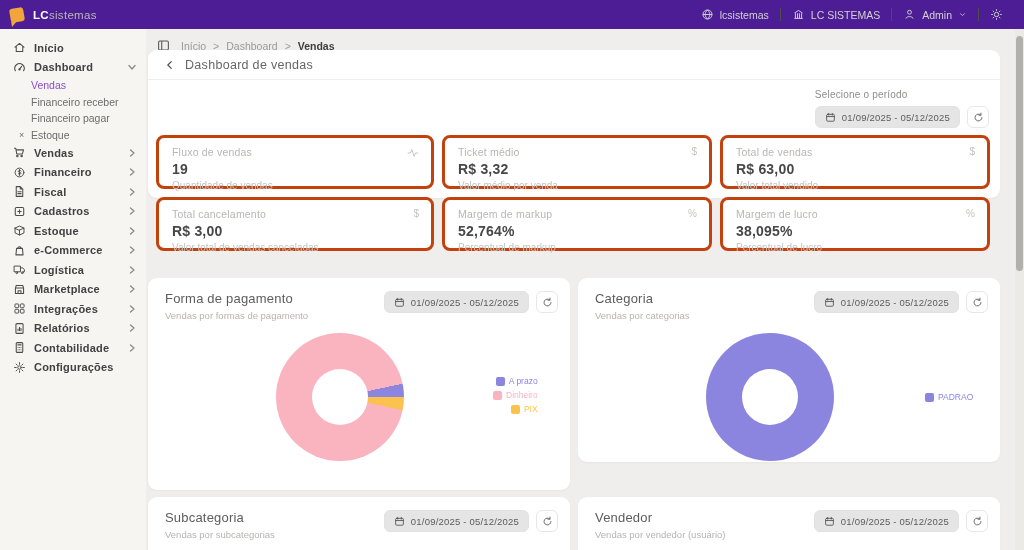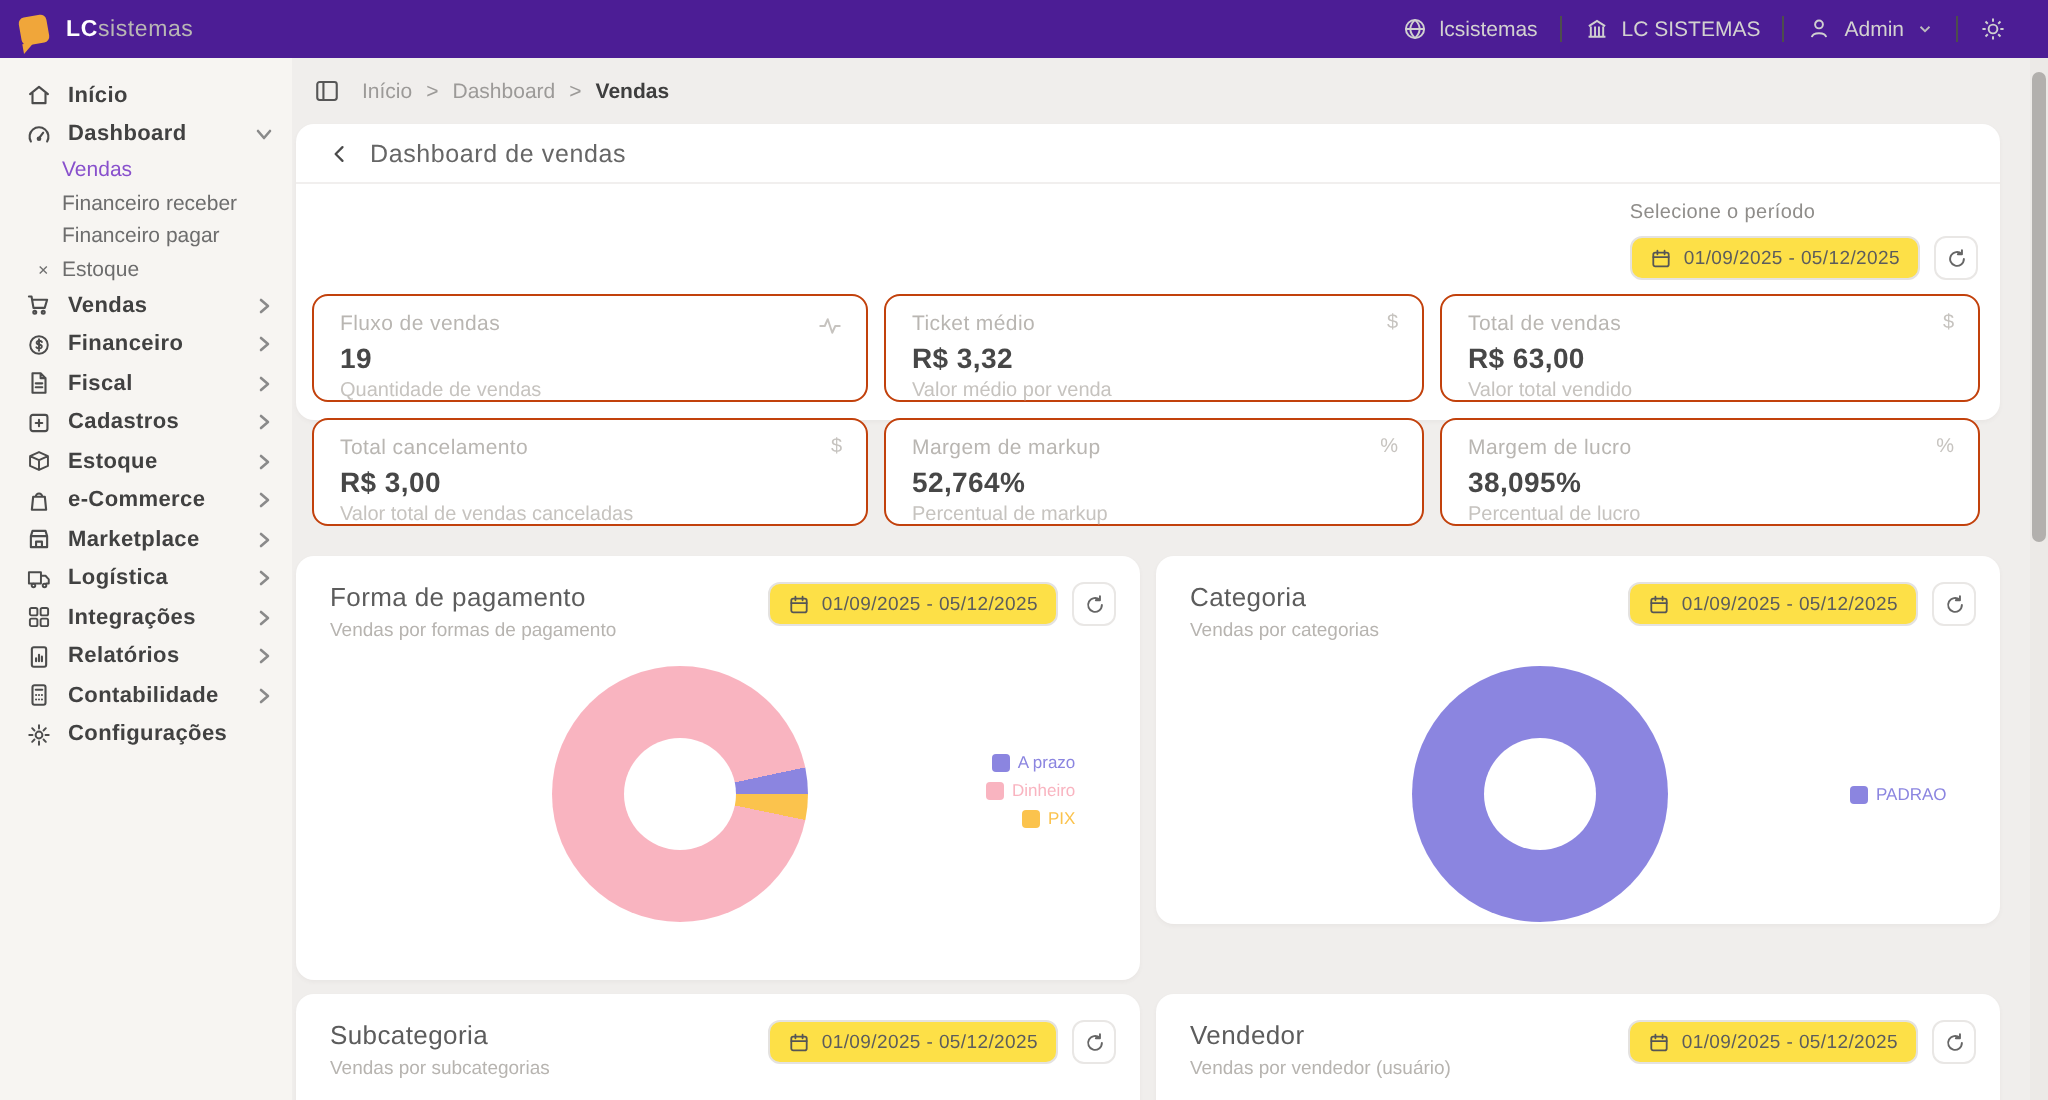--- a/index.html
+++ b/index.html
@@ -30,39 +30,39 @@
   .sb-sub .prefix { margin-left:-12px; width:12px; color:#707070; font-size:9px; }
 
   
   .content { position:absolute; top:29px; left:146px; right:0; bottom:0; background:#f0eeec; }
   .breadcrumb { position:absolute; top:10px; left:11px; display:flex; align-items:center; gap:7px; font-size:10.5px; color:#9c9a98; }
   .breadcrumb .crumb { cursor:pointer; }
   .breadcrumb .current { color:#3e3e3e; font-weight:700; }
   .bc-toggle { color:#565656; cursor:pointer; margin-right:4px; }
 
   .panel { position:absolute; background:#fff; border-radius:9px; box-shadow:0 1px 2px rgba(90,80,70,.05); }
-  .panel-main  { left:2px;  top:33px;  width:852px; height:148px; }
+  .panel-main  { left:2px;  top:21px;  width:852px; height:148px; }
   .panel-c1 { left:2px;   top:249px; width:422px; height:212px; }
   .panel-c2 { left:432px; top:249px; width:422px; height:184px; }
   .panel-c3 { left:2px;   top:468px; width:422px; height:130px; }
   .panel-c4 { left:432px; top:468px; width:422px; height:130px; }
 
   .pm-header { height:30px; display:flex; align-items:center; gap:10px; padding:0 17px; border-bottom:1px solid #f1efee; color:#666; font-size:12.5px; letter-spacing:.3px; }
   .back-btn { color:#4a4a4a; cursor:pointer; display:flex; }
 
   .period-wrap { position:absolute; top:39px; right:11px; }
   .period-label { font-size:10px; color:#8f8d8a; letter-spacing:.2px; margin-bottom:6px; }
   .period-row { display:flex; align-items:center; gap:7px; }
 
-  .date-input { display:flex; align-items:center; gap:6px; border:1px solid #e4e2e0; border-radius:6px; height:22px; padding:0 9px; font-size:9.5px; color:#5c5c5c; background:#fde047; cursor:pointer; white-space:nowrap; letter-spacing:.2px; }
+  .date-input { display:flex; align-items:center; gap:6px; border:1px solid #e4e2e0; border-radius:6px; height:22px; padding:0 9px; font-size:9.5px; color:#5c5c5c; background:#e5e5e5; cursor:pointer; white-space:nowrap; letter-spacing:.2px; }
   .date-input .cal { color:#555; }
   .icon-btn { width:22px; height:22px; border:1px solid #e9e7e5; border-radius:6px; display:flex; align-items:center; justify-content:center; color:#666; background:#fff; cursor:pointer; flex:0 0 auto; }
 
   .stat-grid { position:absolute; left:8px; top:85px; display:grid; grid-template-columns:278px 270px 270px; grid-auto-rows:54px; gap:8px; }
-  .card { border:1px solid #c2410c; border-radius:8px; background:#fff; padding:8px 13px; position:relative; }
+  .card { border:3px solid #c2410c; border-radius:8px; background:#fff; padding:8px 13px; position:relative; }
   .card-title { font-size:10.5px; color:#b9b6b2; letter-spacing:.2px; }
   .card-icon { position:absolute; top:9px; right:12px; color:#c6c3bf; font-size:10px; line-height:10px; }
   .card-value { font-size:14px; font-weight:700; color:#474747; margin-top:3px; letter-spacing:.2px; }
   .card-sub { font-size:10px; color:#c6c3bf; margin-top:3px; }
 
   .cp-header { display:flex; align-items:flex-start; justify-content:space-between; padding:13px 12px 0 17px; }
   .cp-title { font-size:13px; font-weight:400; color:#5c5c5c; letter-spacing:.2px; }
   .cp-sub { font-size:9.5px; color:#b7b4b0; margin-top:4px; }
   .cp-controls { display:flex; align-items:center; gap:7px; }
 
@@ -248,40 +248,40 @@
       </span>
     <span>e-Commerce</span>
     <span class="sb-chev">
         <svg width="8" height="8" viewBox="0 0 8 8" fill="none" stroke="currentColor" stroke-width="1.3" stroke-linecap="round" stroke-linejoin="round">
           <path d="M2.5 1 6 4 2.5 7"></path>
         </svg>
       </span>
   </div>
   <div class="sb-item">
     <span class="sb-ico">
-        <svg width="13" height="13" viewBox="0 0 16 16" fill="none" stroke="currentColor" stroke-width="1.3" stroke-linecap="round" stroke-linejoin="round">
-          <path d="M3 6.2h10V13H3z M3 6.2 4 3h8l1 3.2 M6.2 13V9.6h3.6V13"></path>
-        </svg>
-      </span>
-    <span>Marketplace</span>
-    <span class="sb-chev">
-        <svg width="8" height="8" viewBox="0 0 8 8" fill="none" stroke="currentColor" stroke-width="1.3" stroke-linecap="round" stroke-linejoin="round">
-          <path d="M2.5 1 6 4 2.5 7"></path>
-        </svg>
-      </span>
-  </div>
-  <div class="sb-item">
-    <span class="sb-ico">
         <svg width="13" height="13" viewBox="0 0 16 16" fill="none" stroke="currentColor" stroke-width="1.2" stroke-linecap="round" stroke-linejoin="round">
           <path d="M1.8 3.8h7.4v7H1.8z M9.2 6h2.8l2 2.2v2.6h-1.6"></path>
           <circle cx="4.6" cy="12" r="1.1"></circle>
           <circle cx="11.4" cy="12" r="1.1"></circle>
         </svg>
       </span>
     <span>Logística</span>
+    <span class="sb-chev">
+        <svg width="8" height="8" viewBox="0 0 8 8" fill="none" stroke="currentColor" stroke-width="1.3" stroke-linecap="round" stroke-linejoin="round">
+          <path d="M2.5 1 6 4 2.5 7"></path>
+        </svg>
+      </span>
+  </div>
+  <div class="sb-item">
+    <span class="sb-ico">
+        <svg width="13" height="13" viewBox="0 0 16 16" fill="none" stroke="currentColor" stroke-width="1.3" stroke-linecap="round" stroke-linejoin="round">
+          <path d="M3 6.2h10V13H3z M3 6.2 4 3h8l1 3.2 M6.2 13V9.6h3.6V13"></path>
+        </svg>
+      </span>
+    <span>Marketplace</span>
     <span class="sb-chev">
         <svg width="8" height="8" viewBox="0 0 8 8" fill="none" stroke="currentColor" stroke-width="1.3" stroke-linecap="round" stroke-linejoin="round">
           <path d="M2.5 1 6 4 2.5 7"></path>
         </svg>
       </span>
   </div>
   <div class="sb-item">
     <span class="sb-ico">
         <svg width="13" height="13" viewBox="0 0 16 16" fill="none" stroke="currentColor" stroke-width="1.2" stroke-linejoin="round">
           <rect x="2.4" y="2.4" width="4.6" height="4.6" rx="1"></rect>

